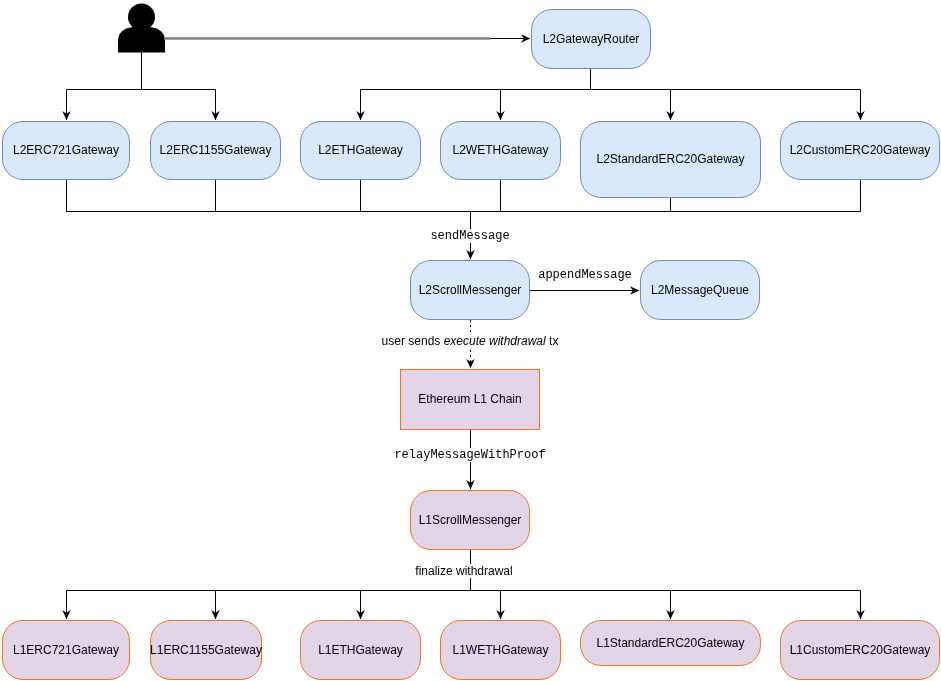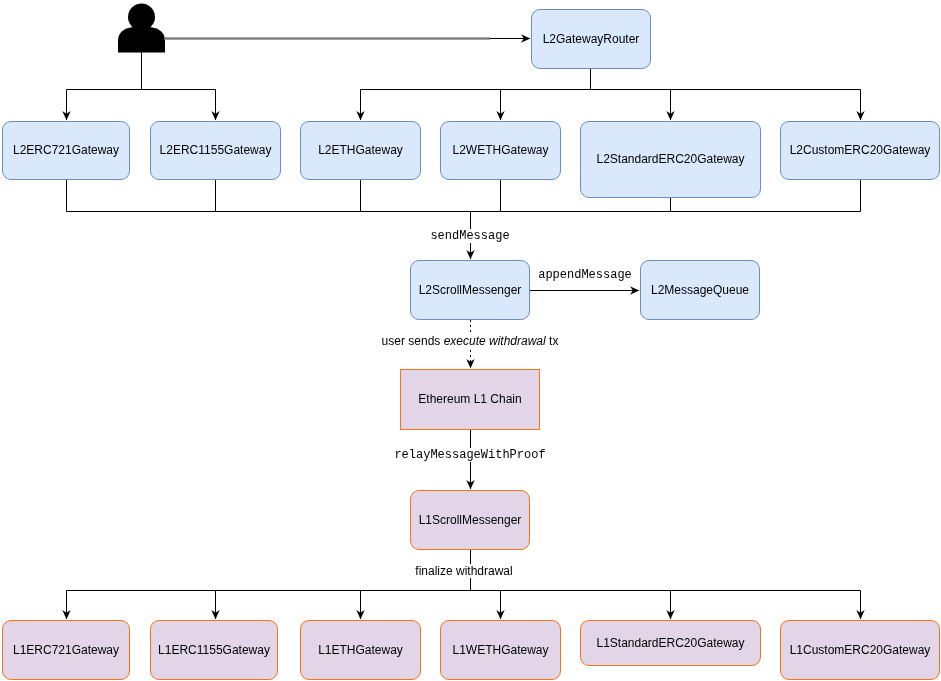--- a/index.html
+++ b/index.html
@@ -15,21 +15,21 @@
     position:absolute; z-index:2;
     box-sizing:border-box;
     display:flex; align-items:center; justify-content:center;
     text-align:center;
     font-size:12px; color:#000;
     padding:2px 4px;
     line-height:1.2;
   }
   .blue   { background:#dae8fc; border:1px solid #6c8ebf; }
   .purple { background:#e1d5e7; border:1px solid #f97316; }
-  .rounded { border-radius:9px; }
+  .rounded { border-radius:21px; }
   .elabel {
     position:absolute; z-index:3;
     transform:translate(-50%,-50%);
     background:#ffffff;
     white-space:nowrap;
     font-size:12px; color:#000;
     padding:0 2px;
   }
   .mono { font-family:"Liberation Mono","DejaVu Sans Mono",monospace; font-size:12px; }
   .ital { font-style:italic;text-align:center; }
@@ -97,21 +97,21 @@
   <div class="node blue rounded" style="left:780px;top:121px;width:160px;height:59px">L2CustomERC20Gateway</div>
 
   <div class="node blue rounded" style="left:410px;top:260px;width:120px;height:60px">L2ScrollMessenger</div>
   <div class="node blue rounded" style="left:640px;top:260px;width:120px;height:60px">L2MessageQueue</div>
 
   <div class="node purple" style="left:400px;top:369px;width:140px;height:61px">Ethereum L1 Chain</div>
 
   <div class="node purple rounded" style="left:410px;top:490px;width:120px;height:60px">L1ScrollMessenger</div>
 
   <div class="node purple rounded" style="left:2px;top:620px;width:128px;height:60px">L1ERC721Gateway</div>
-  <div class="node purple rounded" style="left:150px;top:620px;width:128px;height:60px">L1ERC1155Gateway</div>
+  <div class="node purple rounded" style="left:150px;top:620px;width:112px;height:60px">L1ERC1155Gateway</div>
   <div class="node purple rounded" style="left:300px;top:620px;width:121px;height:60px">L1ETHGateway</div>
   <div class="node purple rounded" style="left:440px;top:620px;width:121px;height:60px">L1WETHGateway</div>
   <div class="node purple rounded" style="left:580px;top:620px;width:181px;height:46px">L1StandardERC20Gateway</div>
   <div class="node purple rounded" style="left:780px;top:620px;width:160px;height:60px">L1CustomERC20Gateway</div>
 
   <div class="elabel mono" style="left:470px;top:236px">sendMessage</div>
 
   <div class="elabel mono" style="left:585px;top:275px">appendMessage</div>
 
   <div class="elabel" style="left:470px;top:341px"><span>user sends </span><span class="ital">execute withdrawal</span><span> tx</span></div>

